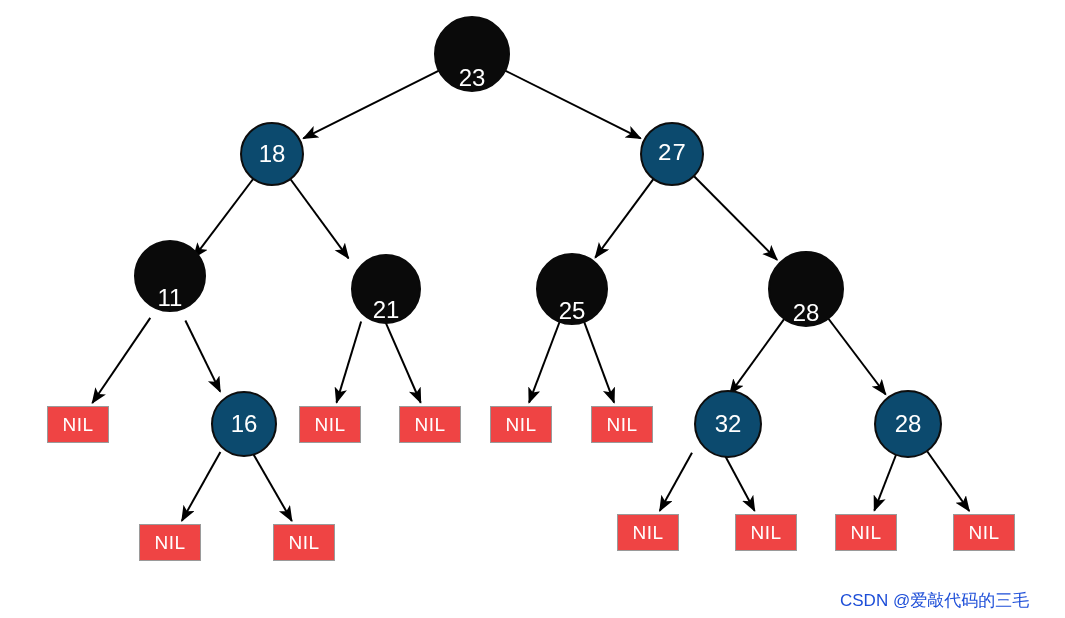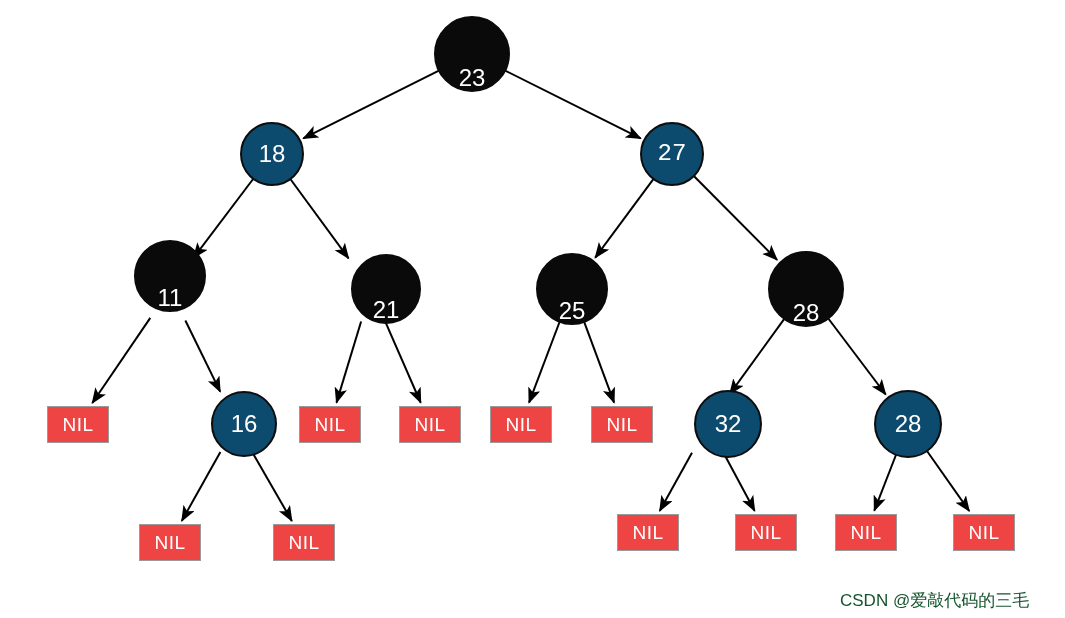--- a/index.html
+++ b/index.html
@@ -49,21 +49,21 @@
     border: 2px solid #0d0d0d;
   }
   .node.nil {
     background: #ef4444;
     border: 1px solid #9a9a9a;
     font-size: 19px;
     letter-spacing: 0.5px;
   }
   #watermark {
     position: absolute;
-    color: #14532d;
+    color: #1d4ed8;
     font-size: 17px;
     white-space: nowrap;
     user-select: none;
   }
 </style>
 </head>
 <body>
 
 <div id="canvas">
   <svg id="edges" viewBox="0 0 1065 618">

